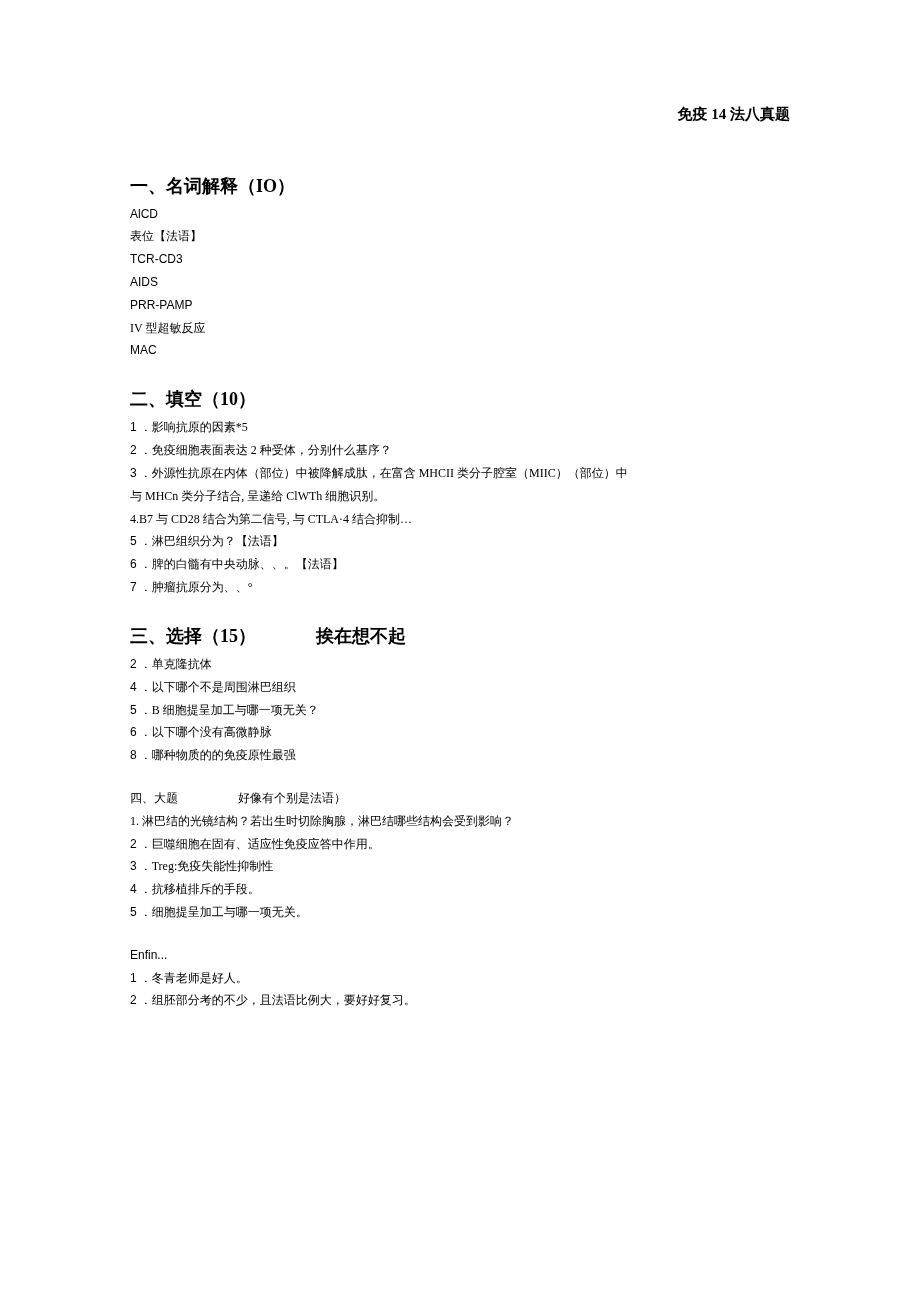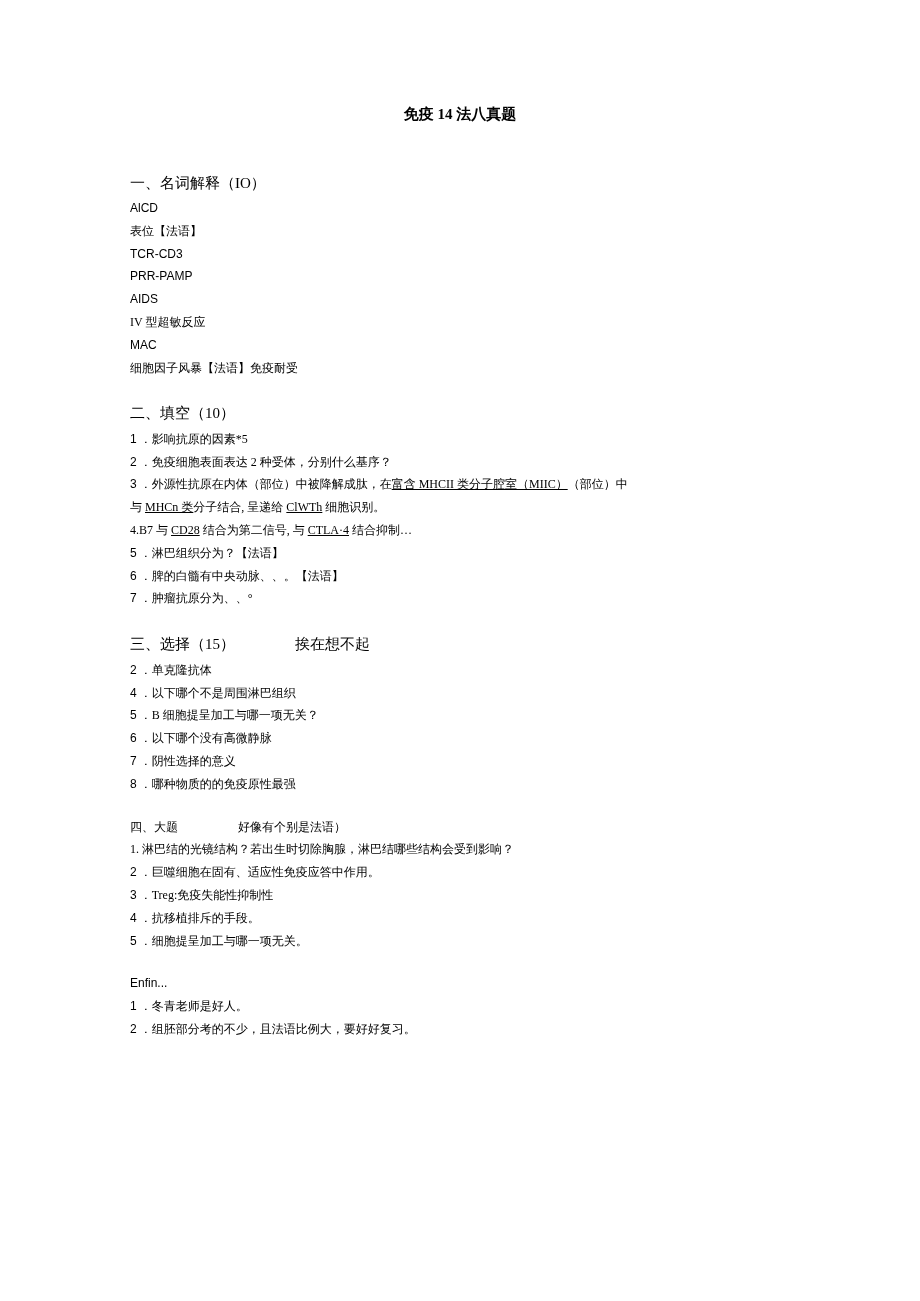--- a/index.html
+++ b/index.html
@@ -10,32 +10,31 @@
     body {
       background: #ffffff;
       font-family: "SimSun", "宋体", serif;
       font-size: 14px;
       line-height: 1.9;
       color: #000000;
       width: 920px;
       padding: 100px 130px 100px 130px;
     }
     .title {
-      text-align: center;
+      text-align: right;
       font-weight: bold;
       font-size: 15px;
       margin-bottom: 40px;
     }
     .section-title {
-      font-weight: normal;
-      font-size: 15px;
+      font-weight: bold;
+      font-size: 18px;
       margin-top: 4px;
     }
     .underline {
-      text-decoration: underline;
     }
     .block {
       margin-bottom: 20px;
     }
     .ascii {
       font-family: Arial, sans-serif;
     }
     .item {
       font-size: 12px;
     }
@@ -50,25 +49,24 @@
 </head>
 <body>
 
 <div class="title">免疫 14 法八真题</div>
 
 <div class="block">
   <div class="section-title">一、名词解释（IO）</div>
   <div class="item ascii">AlCD</div>
   <div class="item">表位【法语】</div>
   <div class="item ascii">TCR-CD3</div>
+  <div class="item ascii">AIDS</div>
   <div class="item ascii">PRR-PAMP</div>
-  <div class="item ascii">AIDS</div>
   <div class="item">IV 型超敏反应</div>
   <div class="item ascii">MAC</div>
-  <div class="item">细胞因子风暴【法语】免疫耐受</div>
 </div>
 
 <div class="block">
   <div class="section-title">二、填空（10）</div>
   <div class="item"><span class="num">1</span><span> ．影响抗原的因素*5</span></div>
   <div class="item"><span class="num">2</span><span> ．免疫细胞表面表达 2 种受体，分别什么基序？</span></div>
   <div class="item">
     <span class="num">3</span><span> ．外源性抗原在内体（部位）中被降解成肽，在</span><span class="underline">富含 MHCII 类分子腔室（MIIC）</span><span>（部位）中</span>
   </div>
   <div class="item">
@@ -83,21 +81,20 @@
 </div>
 
 <div class="block">
   <div class="section-title">
     <span>三、选择（15）</span><span class="inline-gap"></span><span>挨在想不起</span>
   </div>
   <div class="item"><span class="num">2</span><span> ．单克隆抗体</span></div>
   <div class="item"><span class="num">4</span><span> ．以下哪个不是周围淋巴组织</span></div>
   <div class="item"><span class="num">5</span><span> ．B 细胞提呈加工与哪一项无关？</span></div>
   <div class="item"><span class="num">6</span><span> ．以下哪个没有高微静脉</span></div>
-  <div class="item"><span class="num">7</span><span> ．阴性选择的意义</span></div>
   <div class="item"><span class="num">8</span><span> ．哪种物质的的免疫原性最强</span></div>
 </div>
 
 <div class="block" style="">
   <div class="item">
     <span>四、大题</span><span class="inline-gap"></span><span>好像有个别是法语）</span>
   </div>
   <div class="item">1. 淋巴结的光镜结构？若出生时切除胸腺，淋巴结哪些结构会受到影响？</div>
   <div class="item"><span class="num">2</span><span> ．巨噬细胞在固有、适应性免疫应答中作用。</span></div>
   <div class="item"><span class="num">3</span><span> ．Treg:免疫失能性抑制性</span></div>

